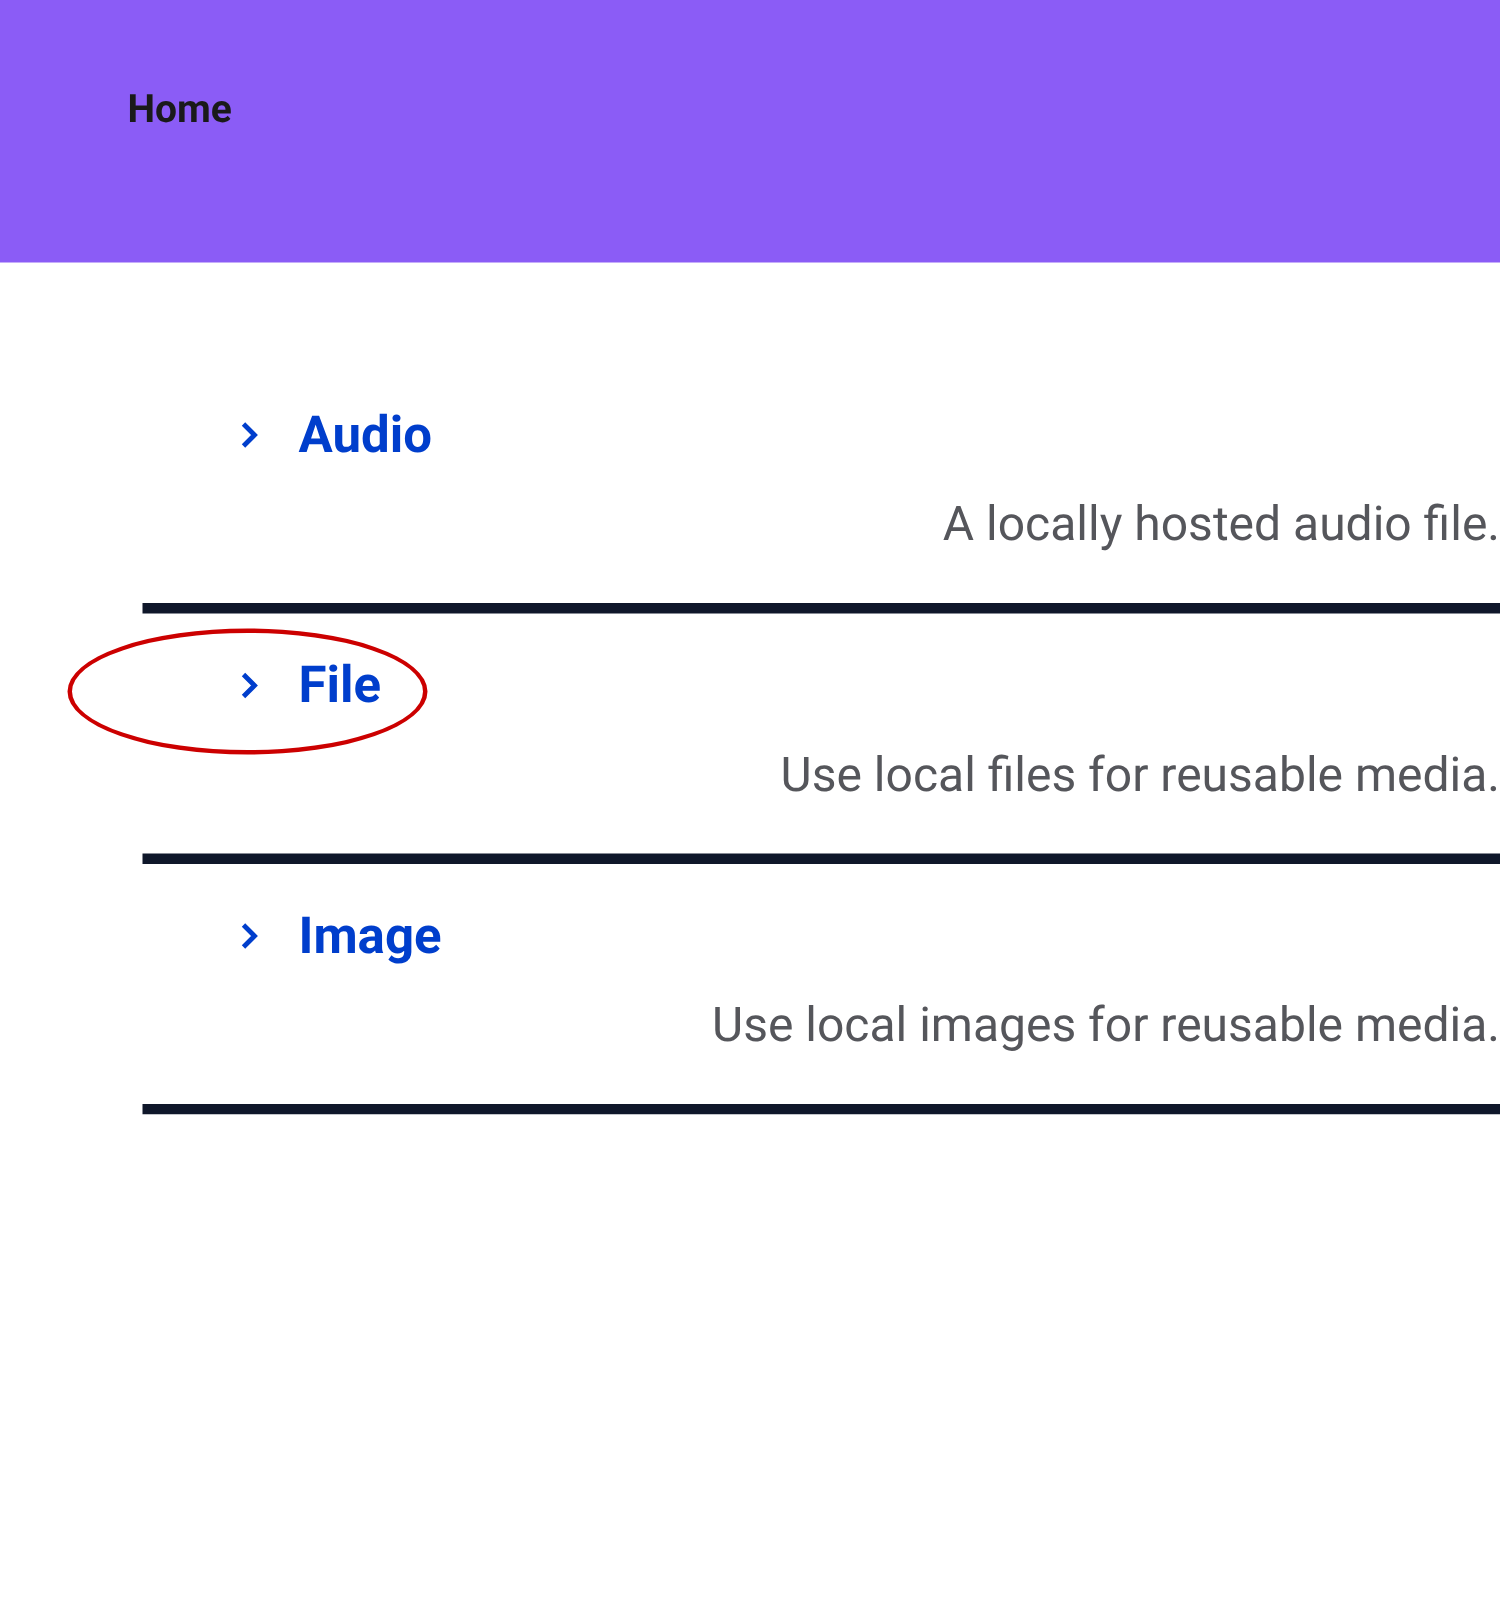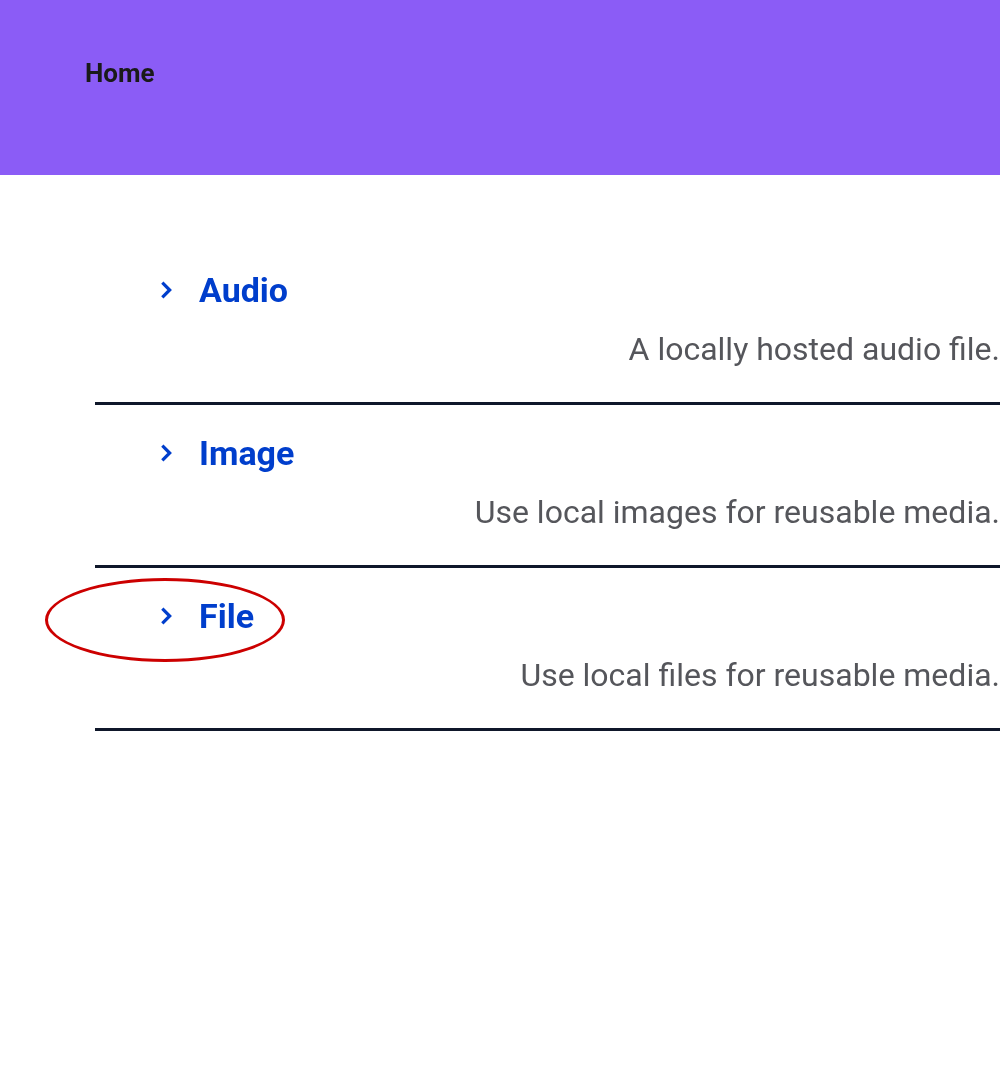--- a/index.html
+++ b/index.html
@@ -29,21 +29,21 @@
       letter-spacing: -1px;
     }
     .content-section {
       padding: 95px 0 0 0;
     }
     .media-list {
       list-style: none;
     }
     .media-item {
       padding: 28px 0 34px 155px;
-      border-bottom: 3px solid #0f172a;
+      border-bottom: 7px solid #0f172a;
       position: relative;
       margin-left: 95px;
     }
     .media-item:first-child {
       padding-top: 0;
     }
     .media-item-header {
       display: flex;
       align-items: center;
       gap: 22px;
@@ -97,39 +97,39 @@
         <span class="chevron">
           <svg viewBox="0 0 24 24">
               <polyline points="8 4 16 12 8 20"></polyline>
             </svg>
         </span>
         <a class="media-item-title">Audio</a>
       </div>
       <div class="media-item-description">A locally hosted audio file.</div>
     </li>
 
-    <li class="media-item">
-      <div class="media-item-header">
-        <span class="chevron">
-          <svg viewBox="0 0 24 24">
-              <polyline points="8 4 16 12 8 20"></polyline>
-            </svg>
-        </span>
-        <a class="media-item-title">Image</a>
-      </div>
-      <div class="media-item-description">Use local images for reusable media.</div>
-    </li>
-
     <li class="media-item" style="position:relative;">
       <div class="highlight-ellipse" style="left:-50px; top:10px; width:240px; height:84px;"></div>
       <div class="media-item-header">
         <span class="chevron">
           <svg viewBox="0 0 24 24">
               <polyline points="8 4 16 12 8 20"></polyline>
             </svg>
         </span>
         <a class="media-item-title">File</a>
       </div>
       <div class="media-item-description">Use local files for reusable media.</div>
     </li>
 
+    <li class="media-item">
+      <div class="media-item-header">
+        <span class="chevron">
+          <svg viewBox="0 0 24 24">
+              <polyline points="8 4 16 12 8 20"></polyline>
+            </svg>
+        </span>
+        <a class="media-item-title">Image</a>
+      </div>
+      <div class="media-item-description">Use local images for reusable media.</div>
+    </li>
+
   </ul>
 </div>
 
 </body></html>

